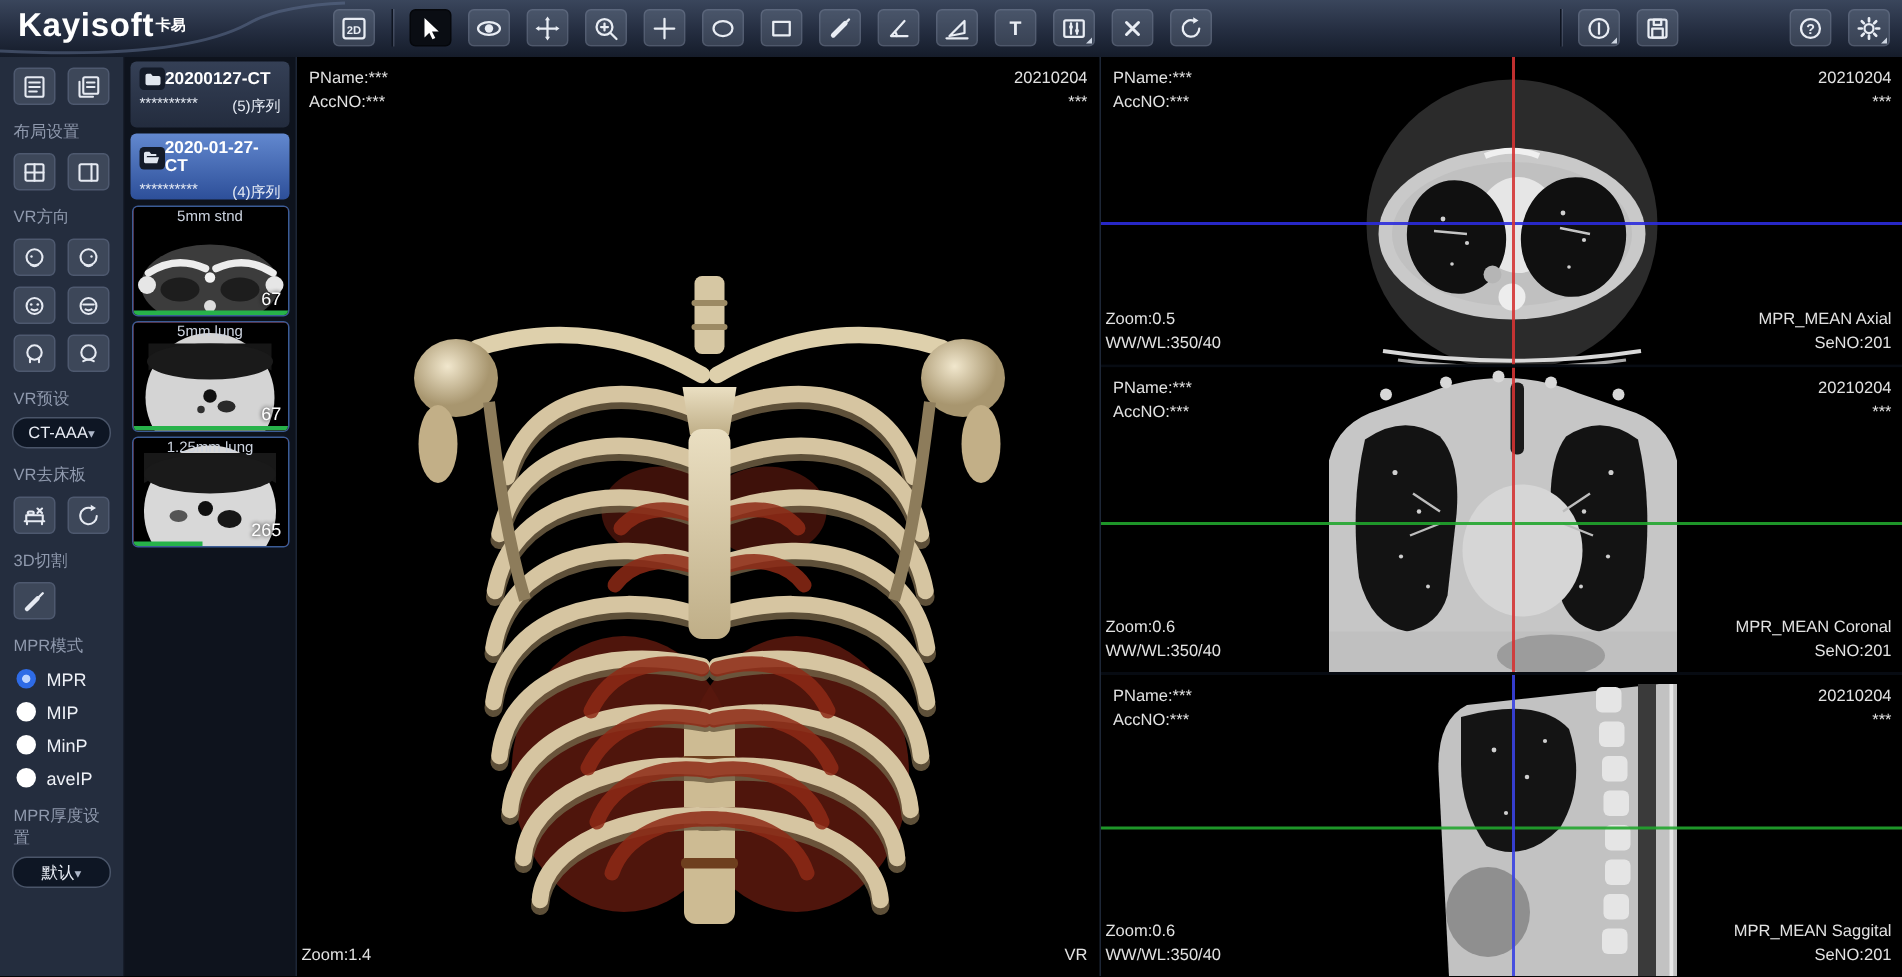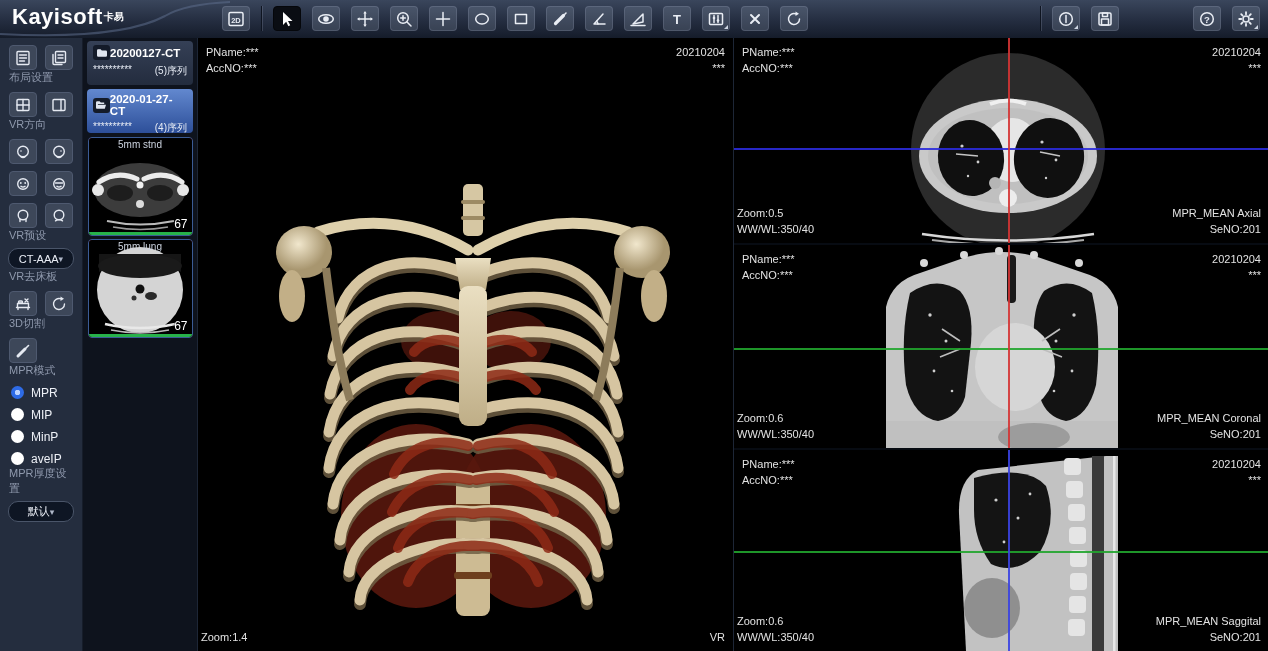--- a/index.html
+++ b/index.html
@@ -27,42 +27,42 @@
   .tbtn.corner::after{content:"";position:absolute;right:1px;bottom:1px;
     border-left:4px solid transparent;border-bottom:4px solid #cdd5e2;}
   
   #sidebar{position:absolute;left:0;top:38px;width:83px;height:613px;background:#242d3e;
     border-right:1px solid #161d2a;box-sizing:border-box;}
   .sb-row{display:flex;justify-content:space-between;padding:0 9px;margin-top:7px;}
   .sb-row.single{justify-content:flex-start;}
   .sbtn{width:28px;height:25px;border-radius:4px;background:#3d4759;border:1px solid #4e596f;
     display:flex;align-items:center;justify-content:center;cursor:pointer;box-sizing:border-box;}
   .sbtn svg{stroke:#e6eaf2;stroke-width:1.4;fill:none;stroke-linecap:round;stroke-linejoin:round;display:block;}
-  .sb-label{color:#8f99ad;font-size:11px;padding:0 9px;}
+  .sb-label{color:#8f99ad;font-size:11px;padding:0 9px;margin-top:10px;}
   .sb-select{margin:5px 8px 0;height:19px;border-radius:10px;background:#0e1624;border:1px solid #4a5569;
     color:#e9edf5;font-size:11px;display:flex;align-items:center;justify-content:center;
     padding:0 7px;cursor:pointer;}
   .chev{font-size:9px;color:#aeb7c8;}
   .radio-row{display:flex;gap:7px;padding:0 11px;margin-top:8px;
     color:#eef1f7;font-size:12px;cursor:pointer;}
   .radio{width:13px;height:13px;border-radius:50%;background:#fff;flex:0 0 auto;}
   .radio.checked{background:radial-gradient(circle,#bdd4ff 0 2.5px,#2e6be6 3px);}
   
   #thumbcol{position:absolute;left:83px;top:38px;width:115px;height:613px;background:#0e131d;
     border-right:1px solid #1d2636;box-sizing:border-box;padding:3px 4px;}
   .series{border-radius:4px;height:44px;box-sizing:border-box;padding:4px 6px;margin-bottom:4px;
     background:linear-gradient(180deg,#354056,#232c3e);cursor:pointer;}
   .series.selected{background:linear-gradient(180deg,#6288cf,#2d4f99);}
   .series .row1{display:flex;justify-content:flex-start;align-items:center;}
   .series .folder{width:17px;height:15px;background:#141b29;border-radius:3px;
     display:flex;align-items:center;justify-content:center;}
   .series .title{color:#fff;font-size:11.5px;font-weight:bold;}
   .series .row2{display:flex;justify-content:space-between;margin-top:4px;
     color:#e6ebf4;font-size:10px;}
-  .thumb{position:relative;width:105px;height:99px;margin:3px auto 0;border:1px solid #3b5c96;
+  .thumb{position:relative;width:105px;height:74px;margin:3px auto 0;border:1px solid #3b5c96;
     border-radius:4px;background:#7f1d1d;overflow:hidden;cursor:pointer;box-sizing:border-box;}
   .thumb svg{position:absolute;left:0;top:0;}
   .tlabel{position:absolute;top:1px;left:0;width:100%;text-align:center;color:#ccd3df;font-size:10px;}
   .tnum{position:absolute;right:4px;bottom:4px;color:#fff;font-size:12px;text-shadow:0 0 3px #000;}
   .tbar{position:absolute;left:0;bottom:0;height:3px;background:#27b24a;}
   
   #vrview{position:absolute;left:198px;top:38px;width:535px;height:613px;background:#000;overflow:hidden;}
   #rightcol{position:absolute;left:733px;top:38px;width:535px;height:613px;border-left:1px solid #1d2636;box-sizing:content-box;}
   .mpr-panel{position:relative;width:535px;background:#000;overflow:hidden;border-bottom:2px solid #070b12;}
   .mpr-panel svg{position:absolute;left:0;top:0;}
@@ -402,20 +402,36 @@
         <circle cx="45" cy="58" r="2.5" fill="#303030"></circle>
         <ellipse cx="62" cy="56" rx="6" ry="4" fill="#2a2a2a"></ellipse>
         <path d="M16 84 Q51 92 86 84" stroke="#e8e8e8" stroke-width="2.5" fill="none"></path>
         <path d="M22 90 Q51 96 80 90" stroke="#bbb" stroke-width="1.5" fill="none"></path>
       </svg>
       <span class="tlabel">5mm lung</span>
       <span class="tnum">67</span>
       <span class="tbar" style="width: 100%; background: rgb(39, 178, 74);"></span>
     </div>
 
+    <div class="thumb">
+      <svg width="103" height="97" viewBox="0 0 103 97">
+        <rect width="103" height="97" fill="#000"></rect>
+        <circle cx="51" cy="49" r="44" fill="#d8d8d8"></circle>
+        <path d="M7 30 Q51 6 95 30 L95 10 L7 10 Z" fill="#181818"></path>
+        <ellipse cx="51" cy="24" rx="44" ry="13" fill="#1a1a1a"></ellipse>
+        <circle cx="48" cy="47" r="5" fill="#0f0f0f"></circle>
+        <ellipse cx="64" cy="54" rx="8" ry="6" fill="#171717"></ellipse>
+        <ellipse cx="30" cy="52" rx="6" ry="4" fill="#555"></ellipse>
+        <path d="M14 80 Q51 89 88 80" stroke="#e8e8e8" stroke-width="2.5" fill="none"></path>
+        <path d="M20 88 Q51 94 82 88" stroke="#bbb" stroke-width="1.5" fill="none"></path>
+      </svg>
+      <span class="tlabel">1.25mm lung</span>
+      <span class="tnum">265</span>
+      <span class="tbar" style="width: 45%; background: rgb(39, 178, 74);"></span>
+    </div>
 
   </div>
 
   <main id="vrview">
     <svg width="435" height="465" viewBox="0 0 435 465" style="position:absolute;left:58px;top:118px">
       <defs>
         <radialGradient id="boneHead" cx="40%" cy="35%">
             <stop offset="0%" stop-color="#f1e7cd"></stop>
             <stop offset="100%" stop-color="#a8966f"></stop>
           </radialGradient>

